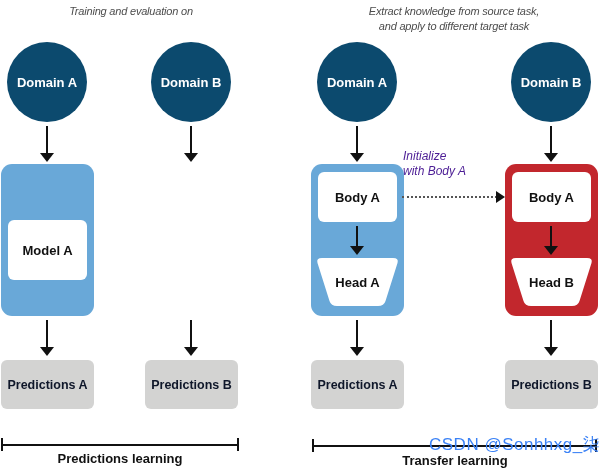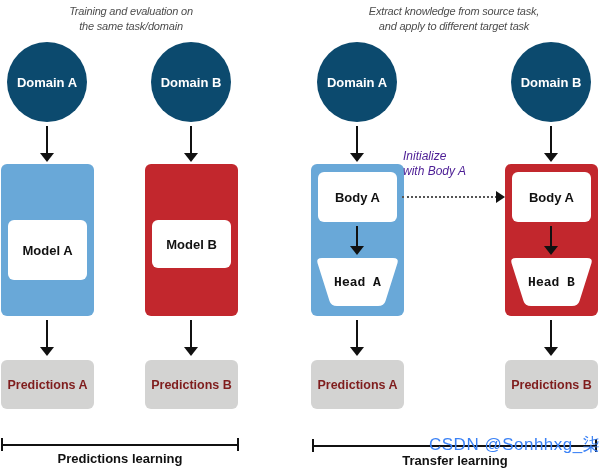--- a/index.html
+++ b/index.html
@@ -12,34 +12,34 @@
     position:absolute;text-align:center;font-style:italic;color:#4d4d4d;
     font-size:11px;line-height:15px;letter-spacing:-0.2px;
   }
   
   .circle{
     position:absolute;width:80px;height:80px;border-radius:50%;background:#0c4a6e;
     color:#fff;display:flex;align-items:center;justify-content:center;
     font-weight:bold;font-size:13px;
   }
   
-  .bigbox{position:absolute;width:93px;height:152px;border-radius:6px;}
+  .bigbox{position:absolute;width:93px;height:152px;border-radius:11px;}
   .blue{background:#69A8D8;}
   .red{background:#C2272D;}
   
   .whitebox{
     position:absolute;background:#fff;border-radius:6px;
     display:flex;align-items:center;justify-content:center;
     font-weight:bold;font-size:13px;color:#111;
   }
   
   .predbox{
     position:absolute;width:93px;height:49px;background:#D3D3D2;border-radius:6px;
     display:flex;align-items:center;justify-content:center;
-    font-weight:bold;font-size:12.5px;color:#7f1d1d;
+    font-weight:bold;font-size:12.5px;color:#0f172a;
   }
   
   .arrow-v{position:absolute;width:14px;}
   .arrow-v .arrow-line{position:absolute;left:6px;top:0;bottom:8px;width:2px;background:#111;}
   .arrow-v .arrow-head{
     position:absolute;bottom:0;left:0;width:0;height:0;
     border-left:7px solid transparent;border-right:7px solid transparent;
     border-top:9px solid #111;
   }
   
@@ -53,41 +53,40 @@
   .init-label{
     position:absolute;text-align:left;font-style:italic;color:#4c1d95;
     font-size:12px;line-height:15px;
   }
   
   .trap{position:absolute;}
   .trap svg{position:absolute;left:0;top:0;width:100%;height:100%;}
   .trap .trap-label{
     position:absolute;left:0;right:0;top:0;bottom:0;
     display:flex;align-items:center;justify-content:center;
-    font-weight:bold;font-size:13px;color:#111;font-family:Liberation Mono, monospace;
+    font-weight:bold;font-size:13px;color:#111;
   }
   
   .bracket{position:absolute;height:13px;}
   .bracket .bracket-line{position:absolute;left:0;right:0;top:6px;height:2px;background:#111;}
   .bracket .tick{position:absolute;top:0;width:2px;height:13px;background:#111;}
   .caption{position:absolute;text-align:center;font-weight:bold;font-size:13px;color:#111;}
   
   .watermark{
     position:absolute;color:#3b82f6;font-size:17px;letter-spacing:0.5px;
     font-family:"Liberation Sans",sans-serif;white-space:nowrap;z-index:5;
   }
 </style>
 </head>
 <body>
 
 <div class="canvas">
 
   <div class="panel-header" style="left:21px;top:4px;width:220px">
     <div>Training and evaluation on</div>
-    <div>the same task/domain</div>
   </div>
   <div class="panel-header" style="left:344px;top:4px;width:220px">
     <div>Extract knowledge from source task,</div>
     <div>and apply to different target task</div>
   </div>
 
   <div class="circle" style="left:7px;top:42px">
     <span>Domain A</span>
   </div>
   <div class="arrow-v" style="left:40px;top:126px;height:36px">
@@ -106,25 +105,20 @@
   <div class="predbox" style="left:1px;top:360px">
     <span>Predictions A</span>
   </div>
 
   <div class="circle" style="left:151px;top:42px">
     <span>Domain B</span>
   </div>
   <div class="arrow-v" style="left:184px;top:126px;height:36px">
     <div class="arrow-line"></div>
     <div class="arrow-head"></div>
-  </div>
-  <div class="bigbox red" style="left:145px;top:164px">
-    <div class="whitebox" style="left:7px;top:56px;width:79px;height:48px">
-      <span>Model B</span>
-    </div>
   </div>
   <div class="arrow-v" style="left:184px;top:320px;height:36px">
     <div class="arrow-line"></div>
     <div class="arrow-head"></div>
   </div>
   <div class="predbox" style="left:145px;top:360px">
     <span>Predictions B</span>
   </div>
 
   <div class="circle" style="left:317px;top:42px">

